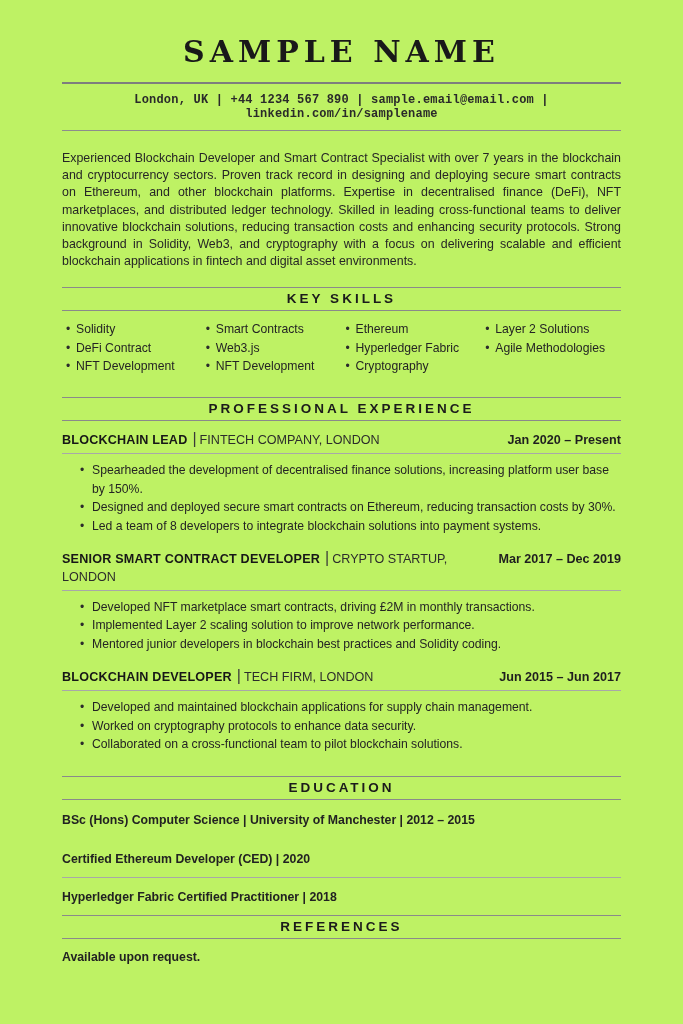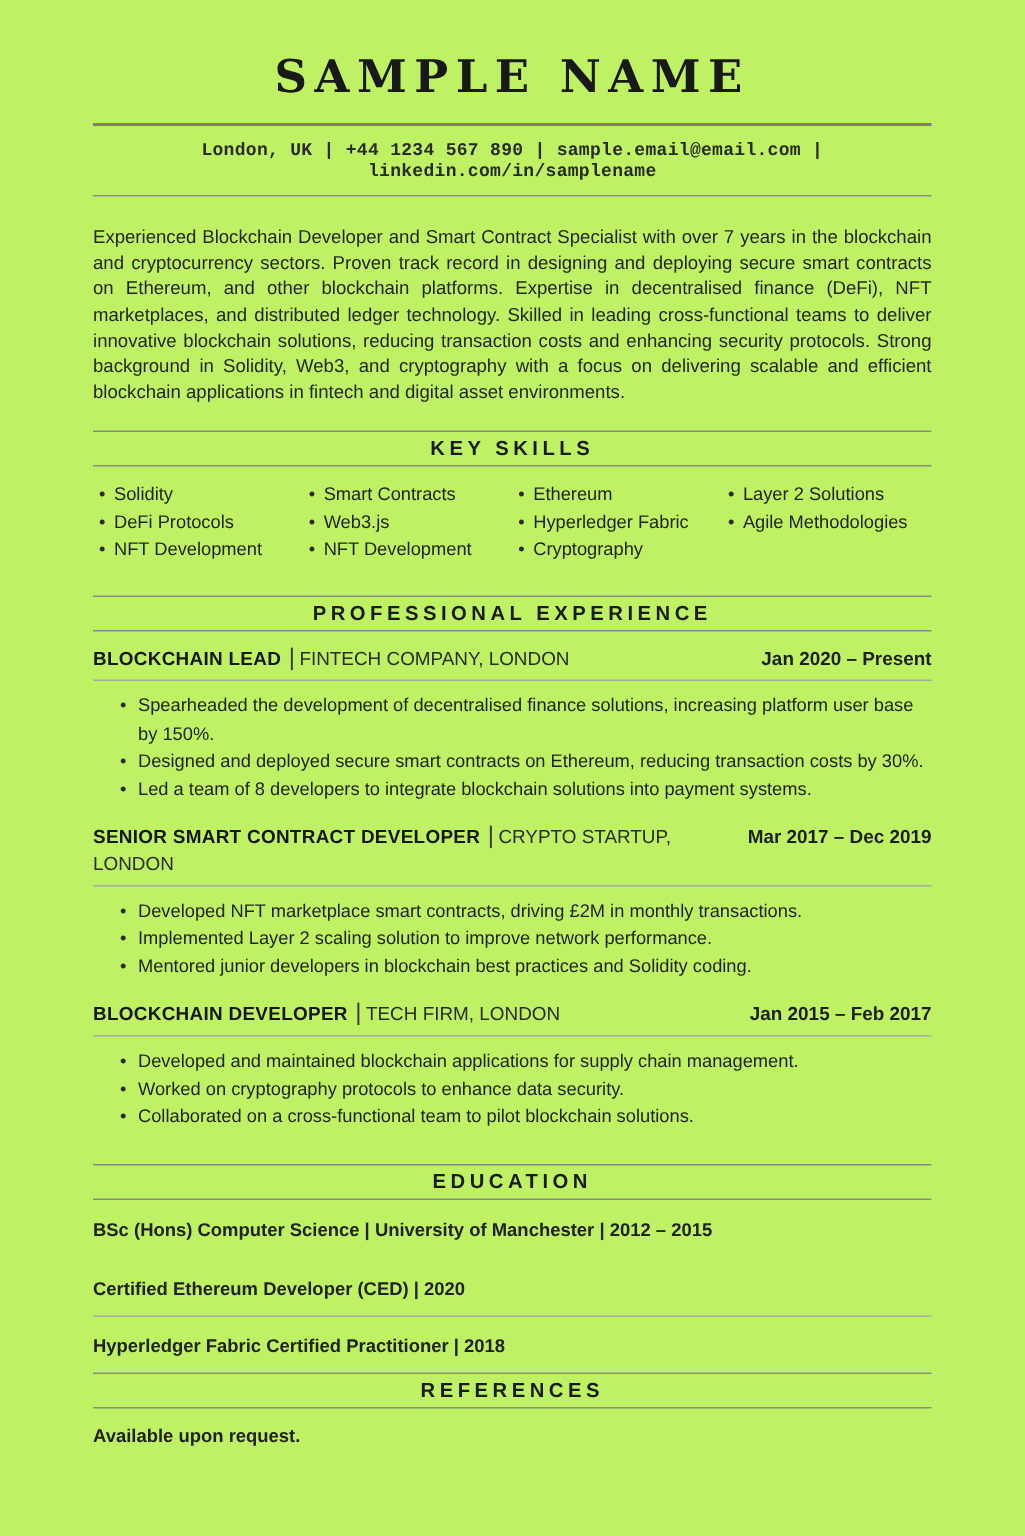--- a/index.html
+++ b/index.html
@@ -171,21 +171,21 @@
     <hr class="name-rule">
     <div class="contact-line">London, UK | +44 1234 567 890 | sample.email@email.com | linkedin.com/in/samplename</div>
 
     <p class="summary">Experienced Blockchain Developer and Smart Contract Specialist with over 7 years in the blockchain and cryptocurrency sectors. Proven track record in designing and deploying secure smart contracts on Ethereum, and other blockchain platforms. Expertise in decentralised finance (DeFi), NFT marketplaces, and distributed ledger technology. Skilled in leading cross-functional teams to deliver innovative blockchain solutions, reducing transaction costs and enhancing security protocols. Strong background in Solidity, Web3, and cryptography with a focus on delivering scalable and efficient blockchain applications in fintech and digital asset environments.</p>
 
     <div class="section-header sh-skills">KEY SKILLS</div>
     <div class="skills-grid">
       <div class="skill-col">
         <ul>
           <li class="skill-item">Solidity</li>
-          <li class="skill-item">DeFi Protocols</li>
+          <li class="skill-item">DeFi Contract</li>
           <li class="skill-item">NFT Development</li>
         </ul>
       </div>
       <div class="skill-col">
         <ul>
           <li class="skill-item">Smart Contracts</li>
           <li class="skill-item">Web3.js</li>
           <li class="skill-item">NFT Development</li>
         </ul>
       </div>
@@ -233,21 +233,21 @@
           <li>Implemented Layer 2 scaling solution to improve network performance.</li>
           <li>Mentored junior developers in blockchain best practices and Solidity coding.</li>
         </ul>
       </div>
 
       <div class="job">
         <div class="job-header">
           <div>
             <span class="job-role">BLOCKCHAIN DEVELOPER</span><span class="job-sep">|</span><span class="job-company">TECH FIRM, LONDON</span>
           </div>
-          <span class="job-dates">Jan 2015 – Feb 2017</span>
+          <span class="job-dates">Jun 2015 – Jun 2017</span>
         </div>
         <ul class="job-bullets">
           <li>Developed and maintained blockchain applications for supply chain management.</li>
           <li>Worked on cryptography protocols to enhance data security.</li>
           <li>Collaborated on a cross-functional team to pilot blockchain solutions.</li>
         </ul>
       </div>
 
     </div>
 

